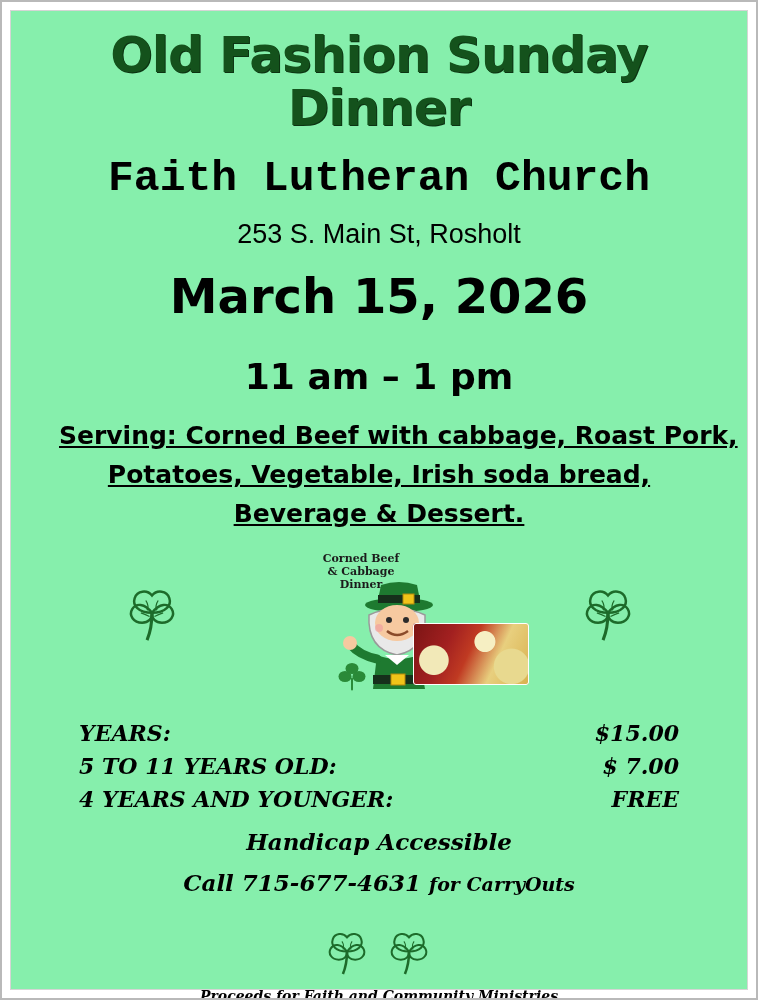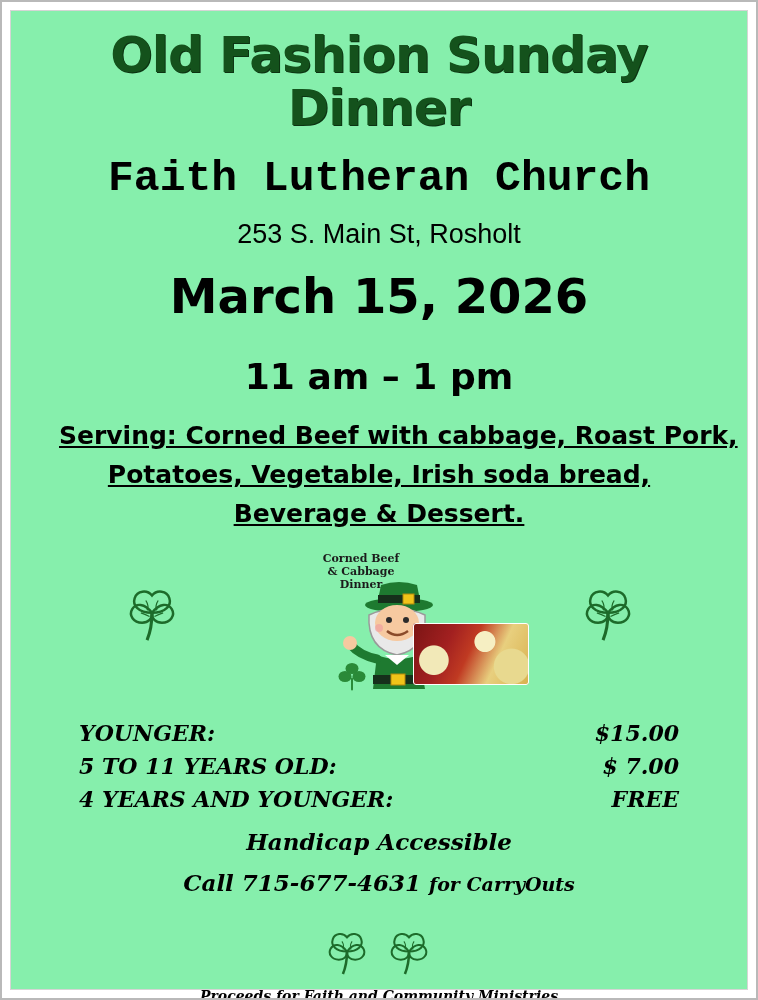--- a/index.html
+++ b/index.html
@@ -307,21 +307,21 @@
             <path d="M40 38 C44 44 44 50 42 54" stroke-width="2"></path>
             <path d="M60 38 C56 44 56 50 58 54" stroke-width="2"></path>
             <path d="M32 58 C38 60 42 62 46 64" stroke-width="2"></path>
             <path d="M68 58 C62 60 58 62 54 64" stroke-width="2"></path>
           </g>
         </svg>
       </div>
 
       <div class="prices">
         <div class="price-row">
-          <span class="label">YOUNGER:</span>
+          <span class="label">YEARS:</span>
           <span class="value">$15.00</span>
         </div>
         <div class="price-row">
           <span class="label">5 TO 11 YEARS OLD:</span>
           <span class="value">$ 7.00</span>
         </div>
         <div class="price-row">
           <span class="label">4 YEARS AND YOUNGER:</span>
           <span class="value">FREE</span>
         </div>

